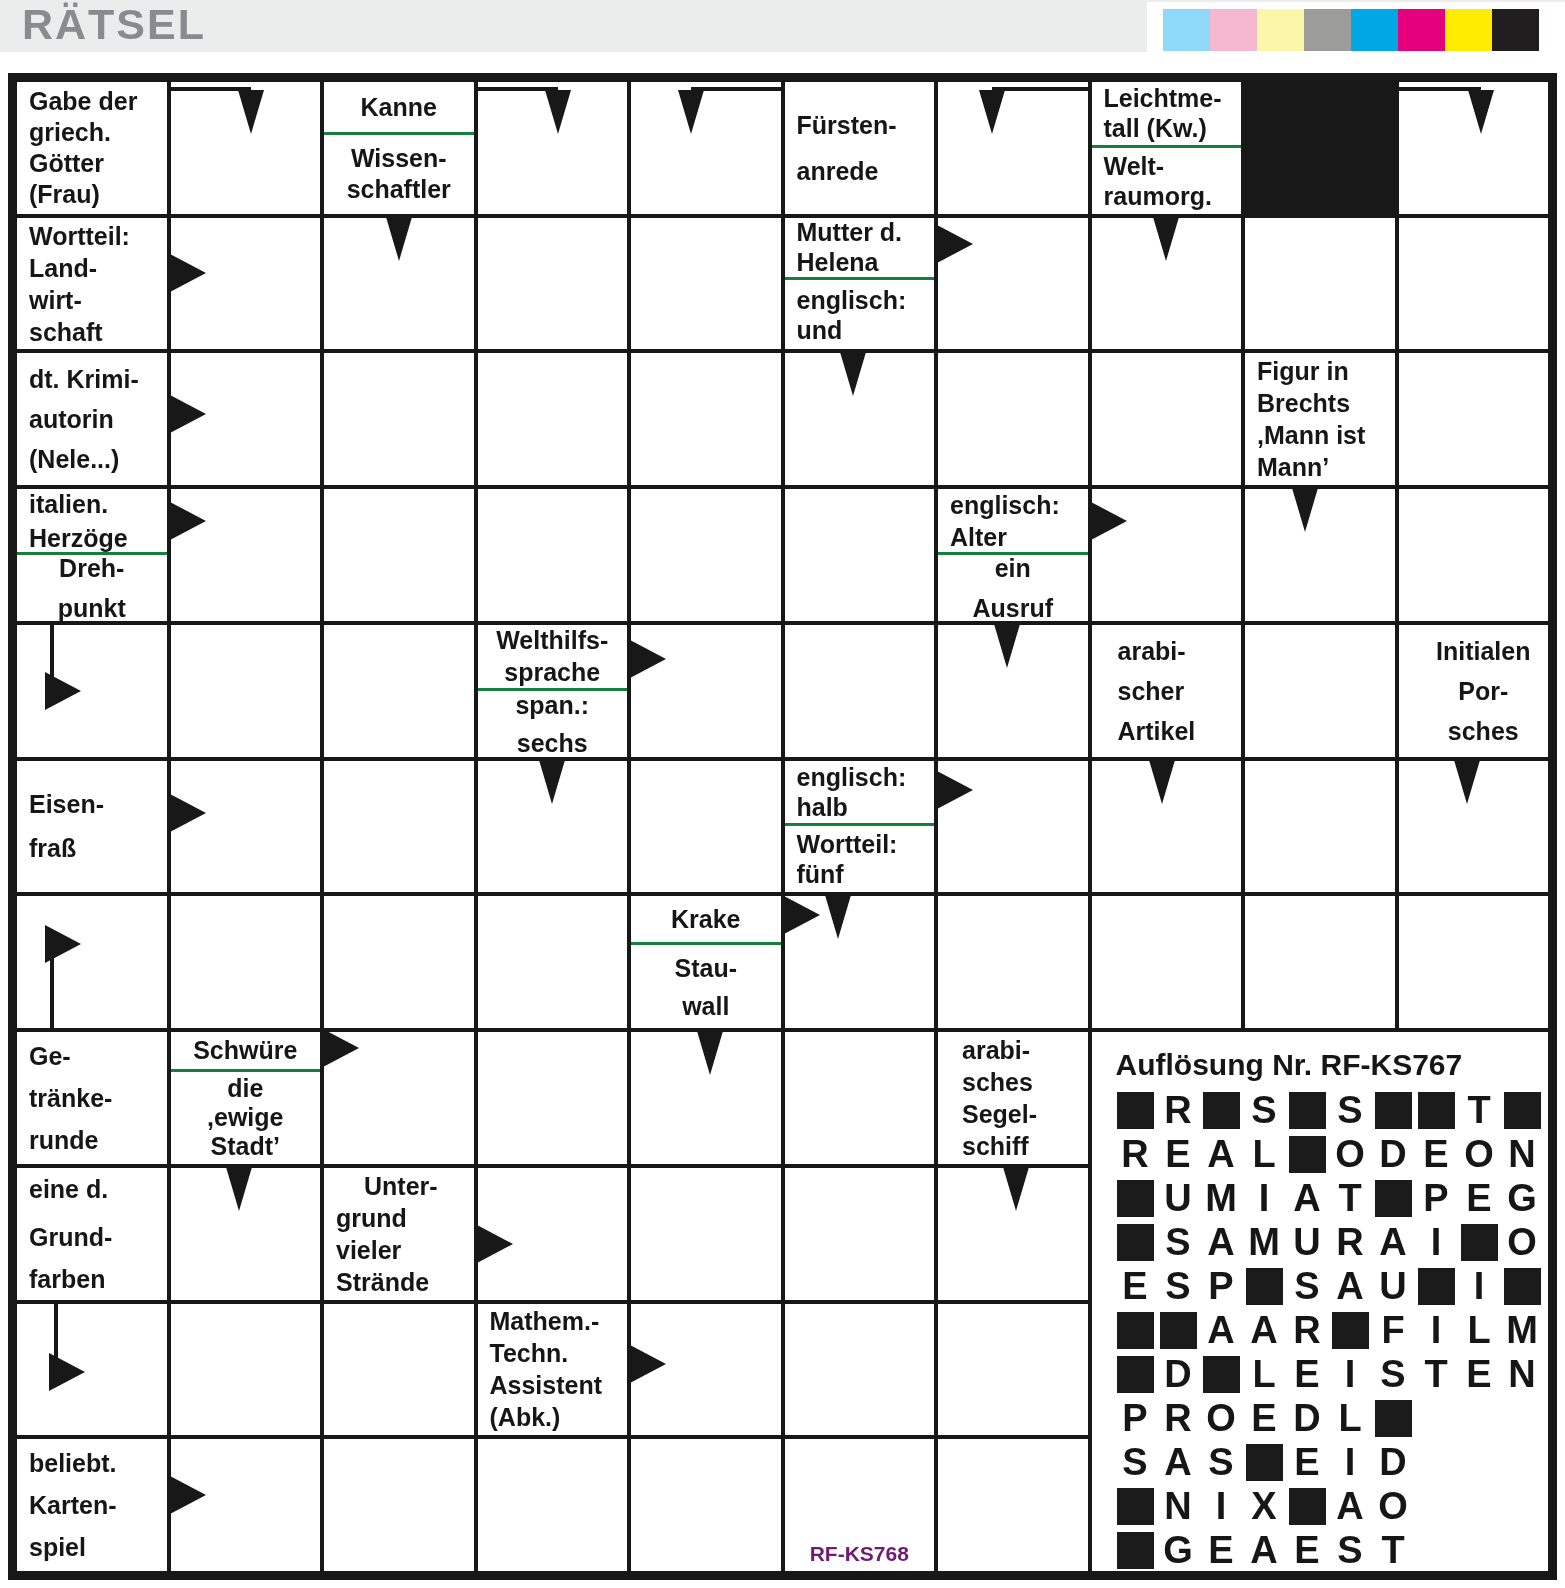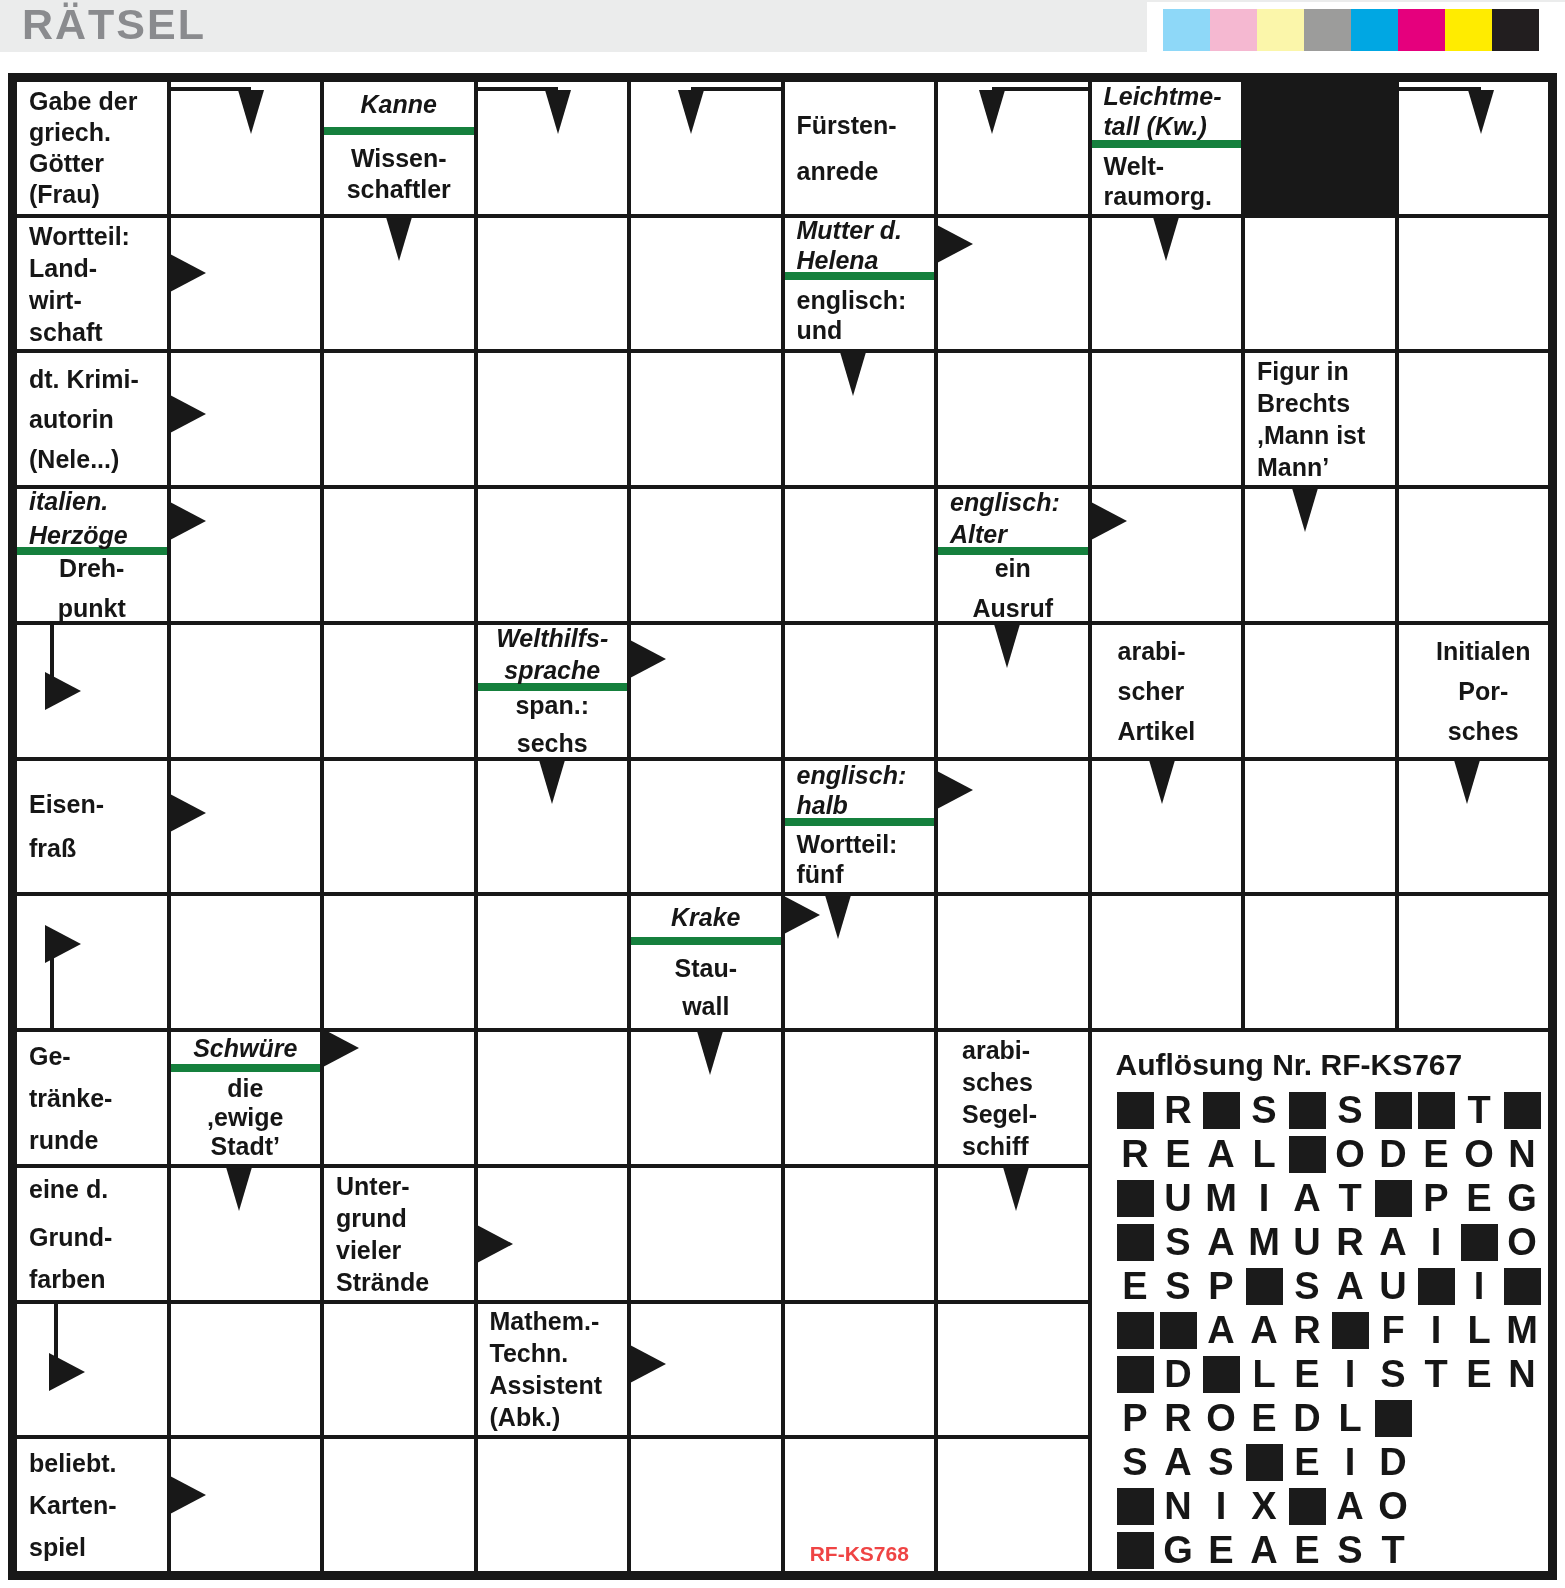--- a/index.html
+++ b/index.html
@@ -11,28 +11,28 @@
   .colorbar{position:absolute;top:2px;right:0;width:418px;height:56px;background:#fff;
         display:flex;align-items:center;padding-left:16px;box-sizing:border-box;}
   .swatch{width:47px;height:42px;}
   .gridwrap{position:absolute;left:8px;top:73px;width:1549px;height:1507px;
         background:#181818;border:7px solid #181818;box-sizing:border-box;}
   .cell{position:absolute;background:#fff;}
   .clue{width:100%;height:100%;display:flex;flex-direction:column;justify-content:center;
         font-weight:bold;font-size:25px;color:#161616;box-sizing:border-box;}
   .clue.left{text-align:left;padding-left:12px;padding-right:2px;}
   .clue.center{text-align:center;padding-left:2px;padding-right:2px;}
-  .half-top{border-bottom:8px solid #15803d;font-style:italic;}
+  .half-top{border-bottom:3px solid #15803d;}
   .tri-down{position:absolute;width:0;height:0;border-left:13px solid transparent;
         border-right:13px solid transparent;border-top:44px solid #181818;}
   .tri-right{position:absolute;width:0;height:0;border-top:19px solid transparent;
         border-bottom:19px solid transparent;border-left:36px solid #181818;}
   .aline{position:absolute;background:#181818;}
   .tag{position:absolute;bottom:5px;left:0;width:100%;text-align:center;
-        font-size:21px;font-weight:bold;color:#ef4444;}
+        font-size:21px;font-weight:bold;color:#701a75;}
   .solbox{position:absolute;background:#fff;}
   .soltitle{margin:16px 0 6px 24px;font-size:30px;font-weight:bold;color:#161616;}
   .solrow{display:flex;height:44px;align-items:center;margin-left:22px;}
   .solletter{width:43px;text-align:center;font-size:38px;font-weight:bold;
         color:#161616;line-height:44px;}
   .solblock{width:37px;height:37px;background:#1b1b1b;margin:0 3px;}
 </style>
 </head>
 <body>
 
@@ -333,21 +333,21 @@
           <span style="display: block;">eine d.</span>
           <span style="display: block; margin-top: 6px;">Grund-</span>
           <span style="display: block;">farben</span>
         </div>
       </div>
       <div class="cell" style="left: calc(10% + 2px); top: calc(72.7273% + 2px); width: calc(10% - 4px); height: calc(9.09091% - 4px);">
         <div class="tri-down" style="left: calc(46% - 13px); top: -1px;"></div>
       </div>
       <div class="cell" style="left: calc(20% + 2px); top: calc(72.7273% + 2px); width: calc(10% - 4px); height: calc(9.09091% - 4px);">
         <div class="clue left" style="line-height: 32px;">
-          <span style="display: block;">Unter-</span>
+          <span style="display: block; margin-left: 28px;">Unter-</span>
           <span style="display: block;">grund</span>
           <span style="display: block;">vieler</span>
           <span style="display: block;">Strände</span>
         </div>
       </div>
       <div class="cell" style="left: calc(30% + 2px); top: calc(72.7273% + 2px); width: calc(10% - 4px); height: calc(9.09091% - 4px);">
         <div class="tri-right" style="left: -1px; top: calc(58% - 19px);"></div>
       </div>
       <div class="cell" style="left: calc(40% + 2px); top: calc(72.7273% + 2px); width: calc(10% - 4px); height: calc(9.09091% - 4px);"></div>
       <div class="cell" style="left: calc(50% + 2px); top: calc(72.7273% + 2px); width: calc(10% - 4px); height: calc(9.09091% - 4px);"></div>

